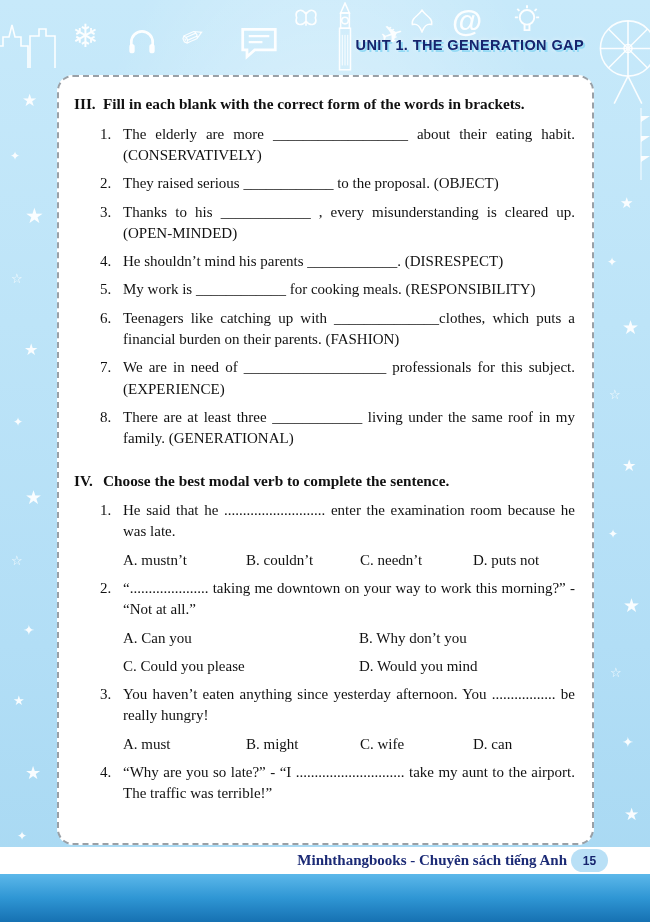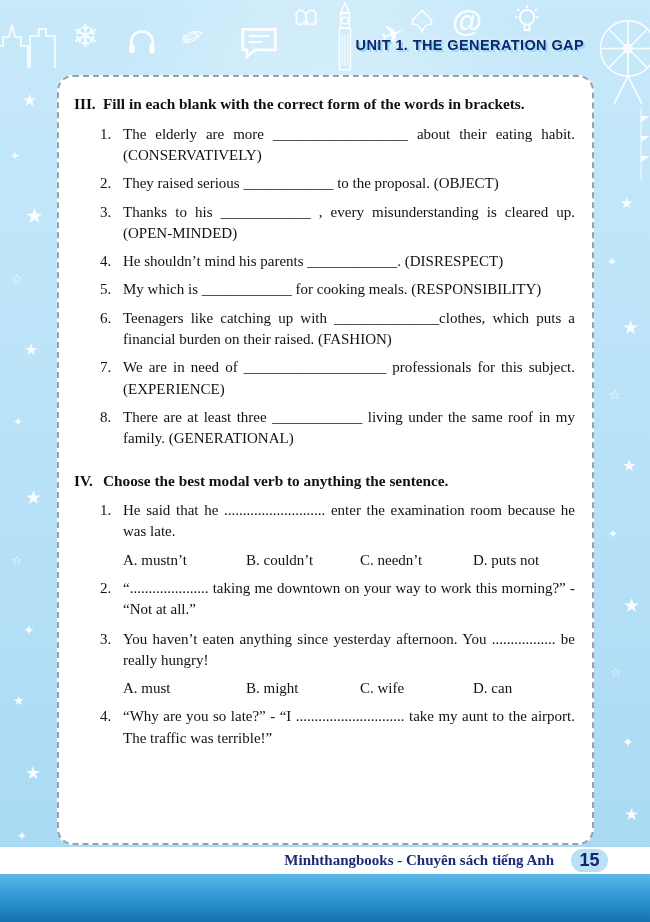--- a/index.html
+++ b/index.html
@@ -51,27 +51,27 @@
   }
   .options-2col {
     display:grid; grid-template-columns:236px auto; row-gap:8px;
     margin:7px 0 2px 23px; line-height:1.35;
   }
 
   
   .footer-strip {
     position:absolute; left:0; right:0; top:847px; height:27px; background:#ffffff;
     display:flex; align-items:center; justify-content:flex-end;
-    padding-right:42px; gap:17px;
+    padding-right:42px; gap:4px;
   }
   .footer-text { color:#1b2a75; font-size:15px; font-weight:bold; white-space:nowrap; }
   .page-badge {
     min-width:37px; height:23px; padding:0 8px; border-radius:12px;
     background:#b9e0f6; color:#16246d;
-    font-family:"Liberation Sans", sans-serif; font-weight:bold; font-size:18px;
+    font-family:"Liberation Sans", sans-serif; font-weight:bold; font-size:12px;
     display:flex; align-items:center; justify-content:center;
   }
   .bottom-bar {
     position:absolute; left:0; right:0; top:874px; height:48px;
     background:linear-gradient(180deg, #5cb8ea 0%, #2f96d4 50%, #1671b2 100%);
   }
 </style>
 </head>
 <body>
 
@@ -171,60 +171,66 @@
       <div class="item">
         <span class="inum">3.</span>
         <span class="itext">Thanks to his ____________ , every misunderstanding is cleared up. (OPEN-MINDED)</span>
       </div>
       <div class="item">
         <span class="inum">4.</span>
         <span class="itext">He shouldn’t mind his parents ____________. (DISRESPECT)</span>
       </div>
       <div class="item">
         <span class="inum">5.</span>
-        <span class="itext">My which is ____________ for cooking meals. (RESPONSIBILITY)</span>
+        <span class="itext">My work is ____________ for cooking meals. (RESPONSIBILITY)</span>
       </div>
       <div class="item">
         <span class="inum">6.</span>
-        <span class="itext">Teenagers like catching up with ______________clothes, which puts a financial burden on their raised. (FASHION)</span>
+        <span class="itext">Teenagers like catching up with ______________clothes, which puts a financial burden on their parents. (FASHION)</span>
       </div>
       <div class="item">
         <span class="inum">7.</span>
         <span class="itext">We are in need of ___________________ professionals for this subject. (EXPERIENCE)</span>
       </div>
       <div class="item">
         <span class="inum">8.</span>
         <span class="itext">There are at least three ____________ living under the same roof in my family. (GENERATIONAL)</span>
       </div>
     </section>
 
     <section class="sec4">
       <div class="ex-heading">
         <span class="ex-num">IV.</span>
-        <span class="ex-title">Choose the best modal verb to anything the sentence.</span>
+        <span class="ex-title">Choose the best modal verb to complete the sentence.</span>
       </div>
 
       <div class="q">
         <div class="q-line">
           <span class="inum">1.</span>
           <span class="itext">He said that he ........................... enter the examination room because he was late.</span>
         </div>
         <div class="options-row">
           <span>A. mustn’t</span>
           <span>B. couldn’t</span>
           <span>C. needn’t</span>
           <span>D. puts not</span>
         </div>
       </div>
 
       <div class="q">
         <div class="q-line">
           <span class="inum">2.</span>
           <span class="itext">“..................... taking me downtown on your way to work this morning?” - “Not at all.”</span>
         </div>
+        <div class="options-2col">
+          <span>A. Can you</span>
+          <span>B. Why don’t you</span>
+          <span>C. Could you please</span>
+          <span>D. Would you mind</span>
+        </div>
       </div>
 
       <div class="q">
         <div class="q-line">
           <span class="inum">3.</span>
           <span class="itext">You haven’t eaten anything since yesterday afternoon. You ................. be really hungry!</span>
         </div>
         <div class="options-row">
           <span>A. must</span>
           <span>B. might</span>

